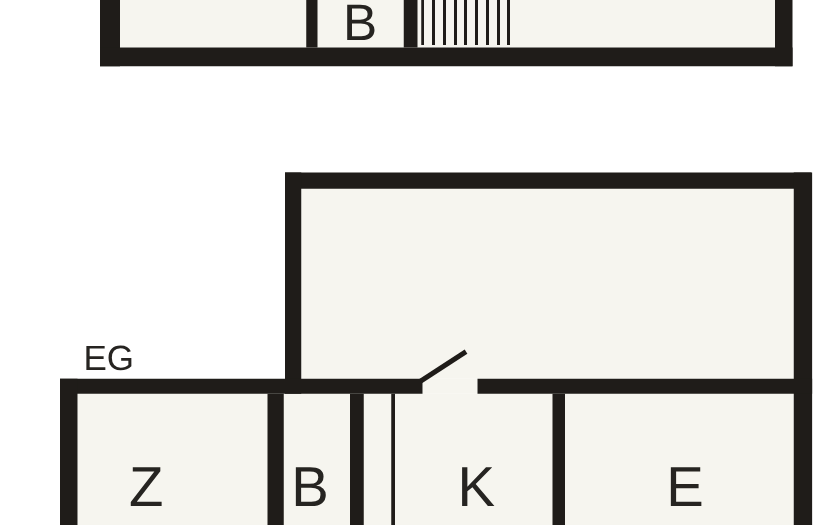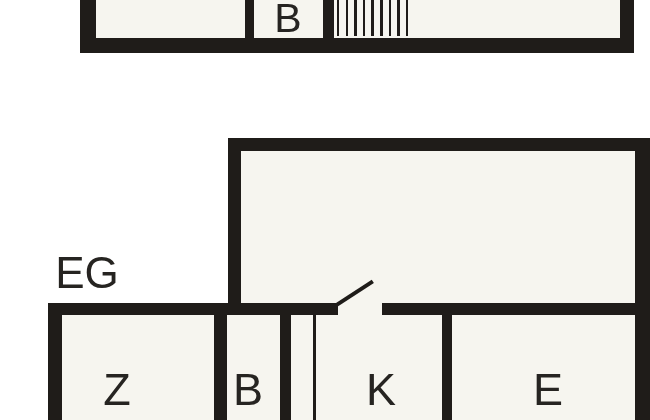--- a/index.html
+++ b/index.html
@@ -60,19 +60,19 @@
   <div class="wall" style="left:382px;top:303px;width:268px;height:12px"></div>
 
   <div class="door-leaf" style="left:337px;top:303px;width:44px;height:4px"></div>
 
   <div class="wall" style="left:48px;top:303px;width:14px;height:117px"></div>
   <div class="wall" style="left:214px;top:315px;width:13px;height:105px"></div>
   <div class="wall" style="left:280px;top:315px;width:11px;height:105px"></div>
   <div class="thinline" style="left:313px;top:315px;width:3px;height:105px"></div>
   <div class="wall" style="left:442px;top:315px;width:10px;height:105px"></div>
 
-  <div class="label" style="left:52px;top:252px;width:70px;height:42px;font-size:44px">EG</div>
+  <div class="label" style="left:52px;top:266px;width:70px;height:42px;font-size:28px">EG</div>
   <div class="label" style="left:87px;top:366px;width:60px;height:46px;font-size:45px">Z</div>
   <div class="label" style="left:218px;top:366px;width:60px;height:46px;font-size:45px">B</div>
   <div class="label" style="left:351px;top:366px;width:60px;height:46px;font-size:45px">K</div>
   <div class="label" style="left:518px;top:366px;width:60px;height:46px;font-size:45px">E</div>
 
 </div>
 
 </body></html>

